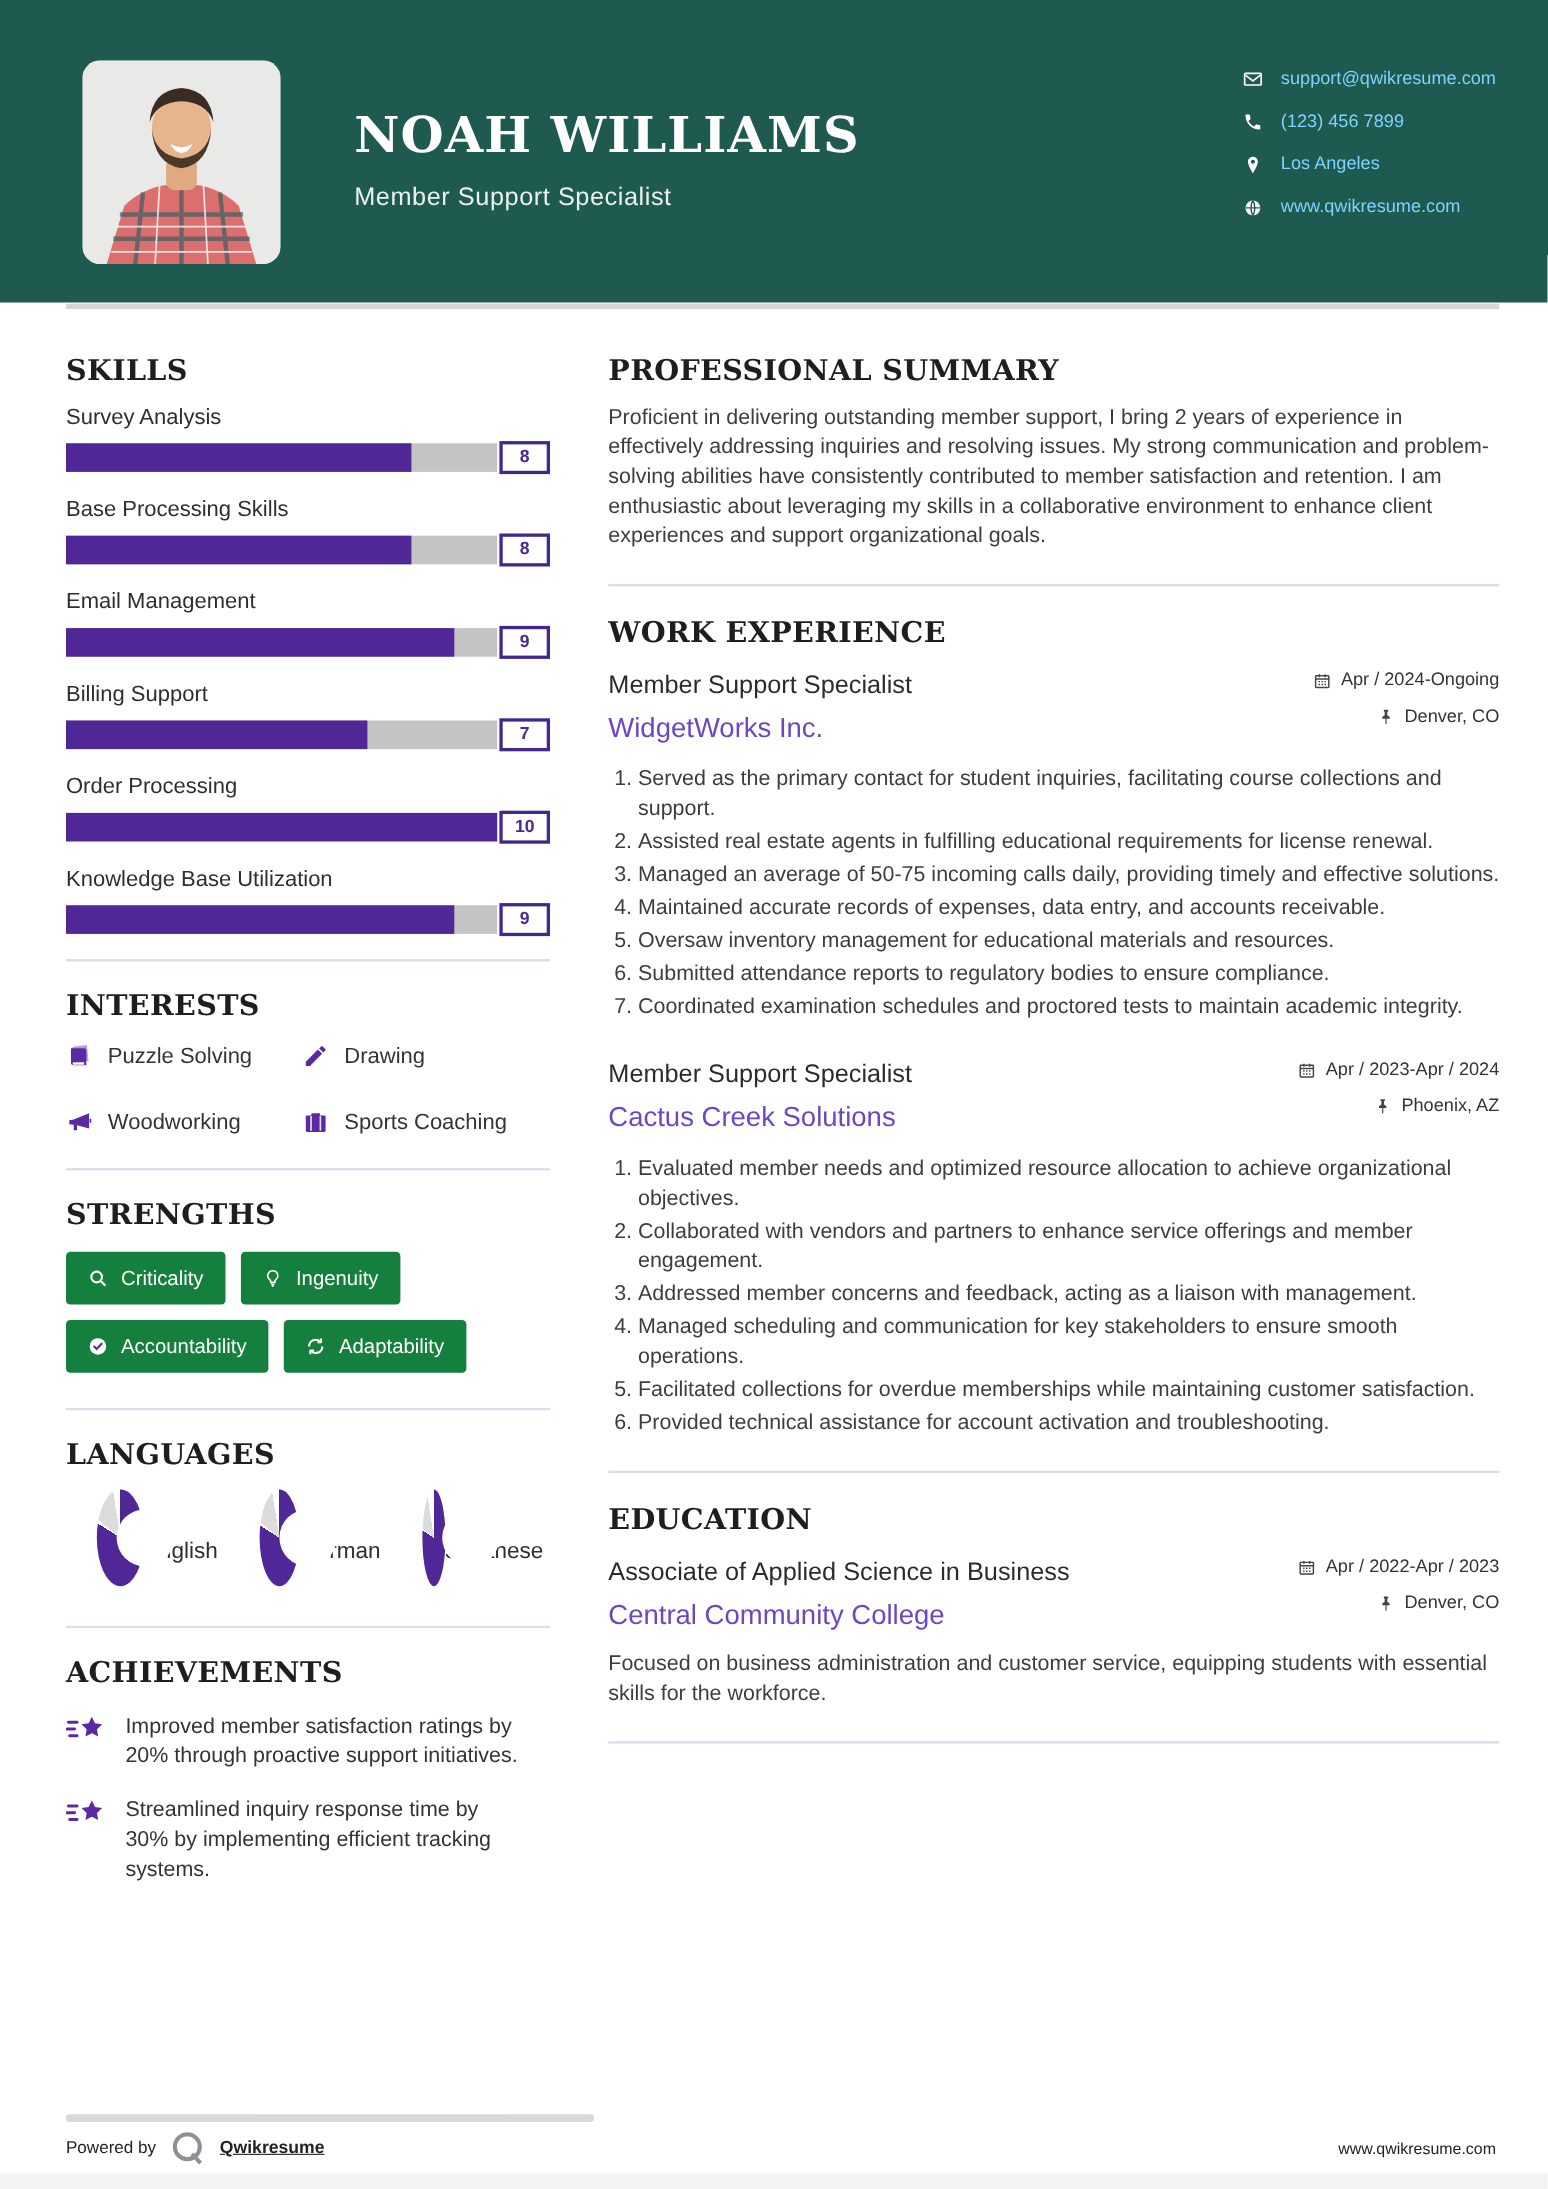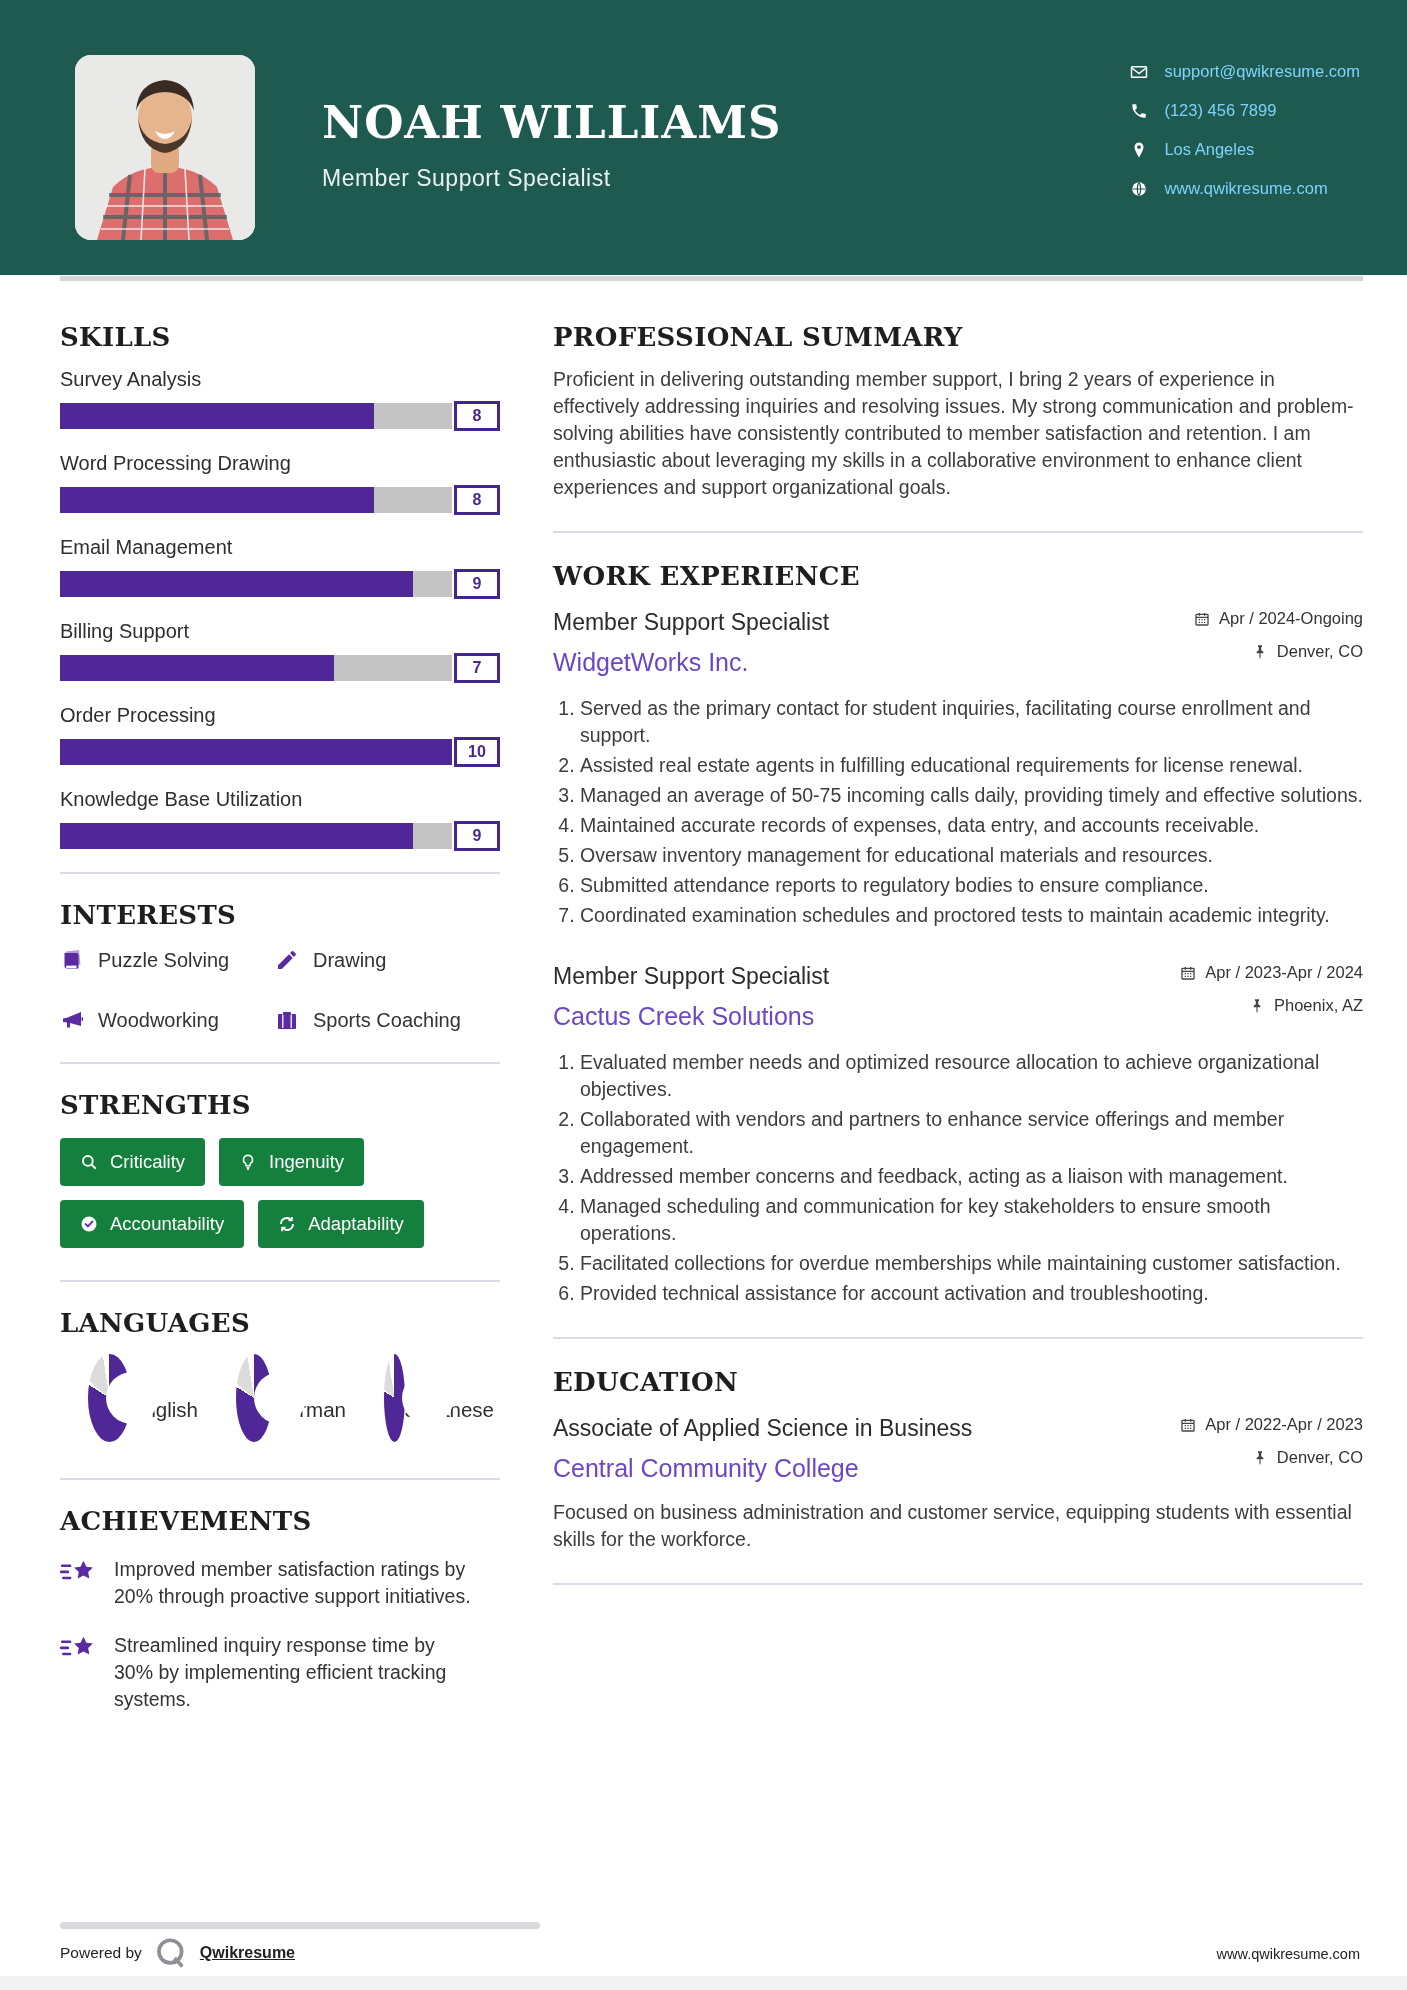--- a/index.html
+++ b/index.html
@@ -158,21 +158,21 @@
     <div class="skill">
       <div class="skill-label">Survey Analysis</div>
       <div class="skill-bar">
           <div class="skill-track">
             <div class="skill-fill" style="width: 80%;"></div>
           </div>
       <div class="skill-value">8</div>
         </div>
     </div>
     <div class="skill">
-      <div class="skill-label">Word Processing Drawing</div>
+      <div class="skill-label">Base Processing Skills</div>
       <div class="skill-bar">
           <div class="skill-track">
             <div class="skill-fill" style="width: 80%;"></div>
           </div>
       <div class="skill-value">8</div>
         </div>
     </div>
     <div class="skill">
       <div class="skill-label">Email Management</div>
       <div class="skill-bar">
@@ -340,21 +340,21 @@
         </div>
         <div class="meta-row">
           <svg viewBox="0 0 24 24" fill="currentColor">
               <path d="M9 2h6v2l-1.2 1v4.2L17 11.5V14h-4.2v6.5L12 22l-.8-1.5V14H7v-2.5l3.2-2.3V5L9 4z"></path>
             </svg>
           <span>Denver, CO</span>
         </div>
       </div>
     </div>
     <ol class="bullets">
-      <li>Served as the primary contact for student inquiries, facilitating course enrollment and support.</li>
+      <li>Served as the primary contact for student inquiries, facilitating course collections and support.</li>
       <li>Assisted real estate agents in fulfilling educational requirements for license renewal.</li>
       <li>Managed an average of 50-75 incoming calls daily, providing timely and effective solutions.</li>
       <li>Maintained accurate records of expenses, data entry, and accounts receivable.</li>
       <li>Oversaw inventory management for educational materials and resources.</li>
       <li>Submitted attendance reports to regulatory bodies to ensure compliance.</li>
       <li>Coordinated examination schedules and proctored tests to maintain academic integrity.</li>
     </ol>
   </div>
 
   <div class="job job2">

